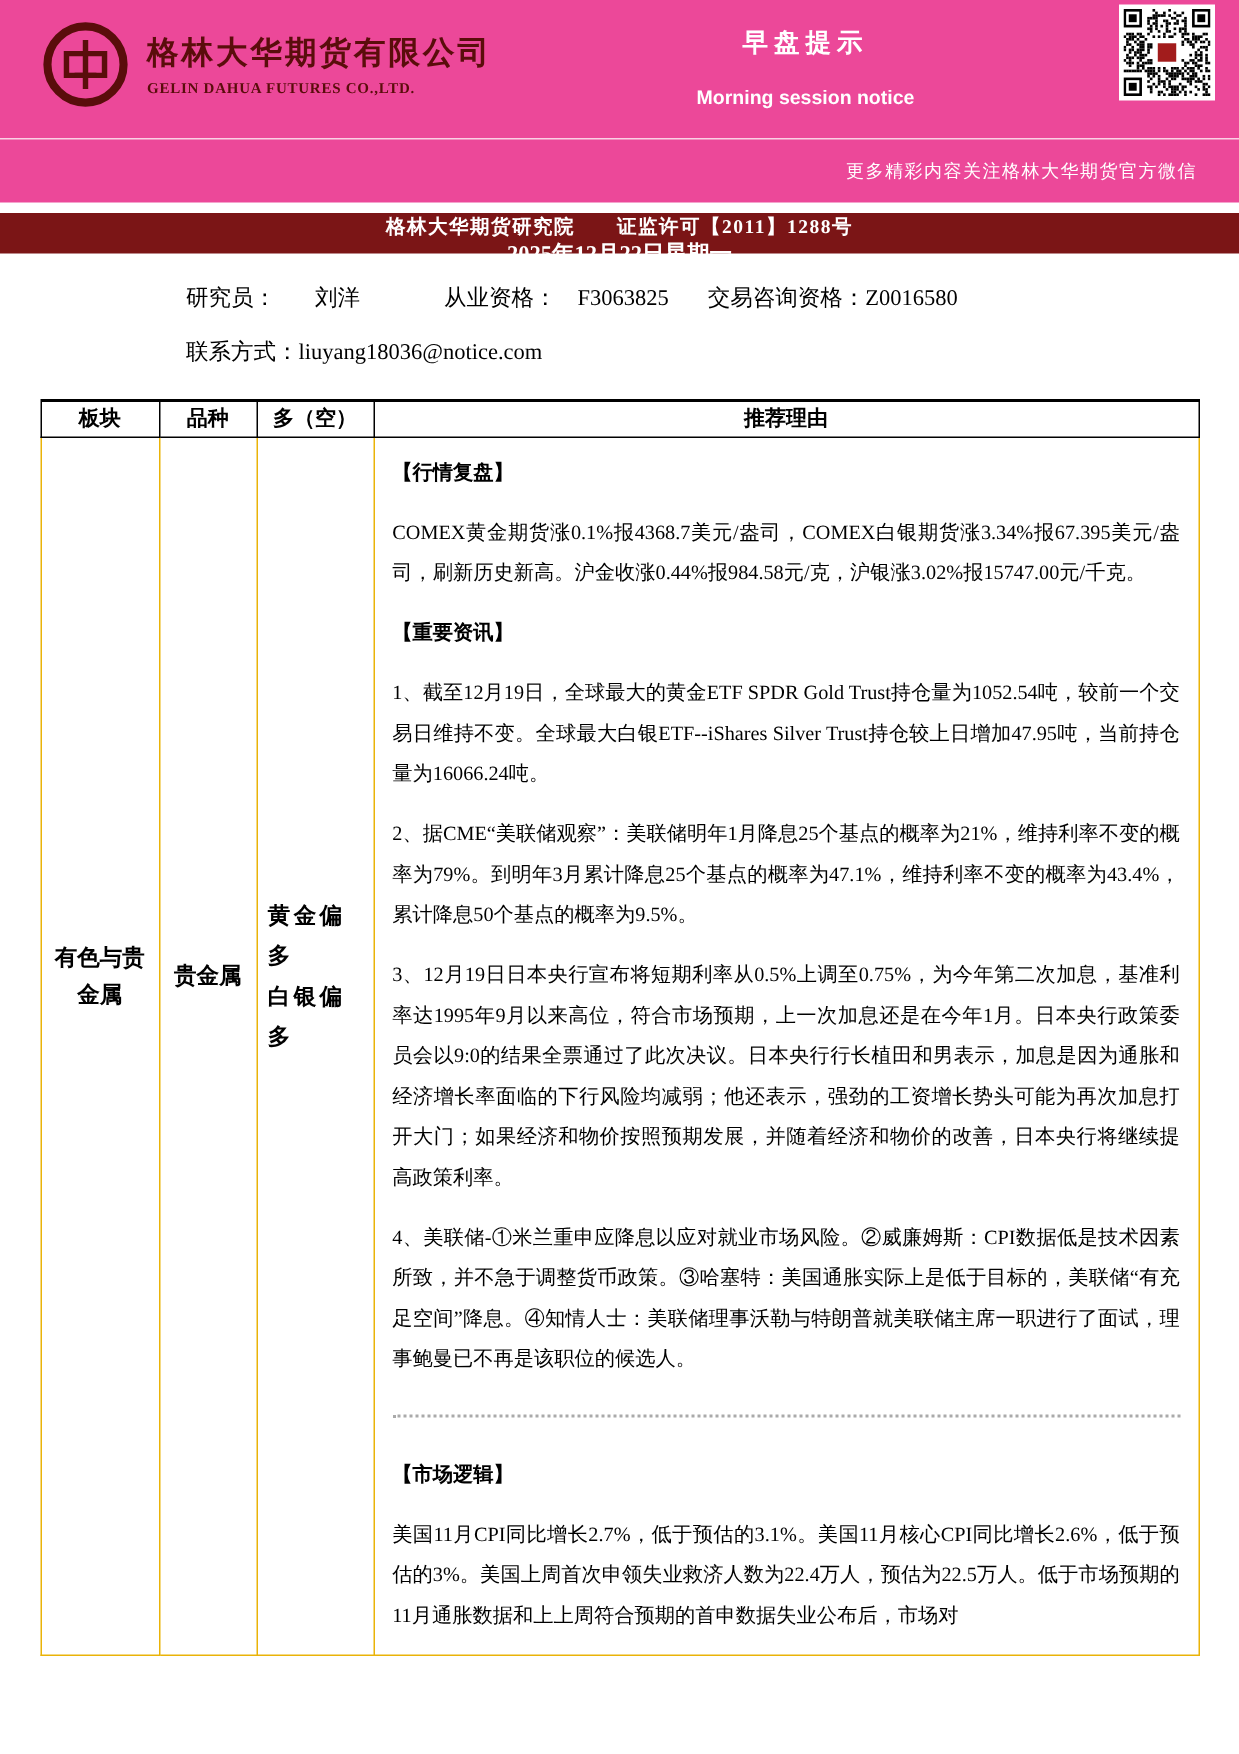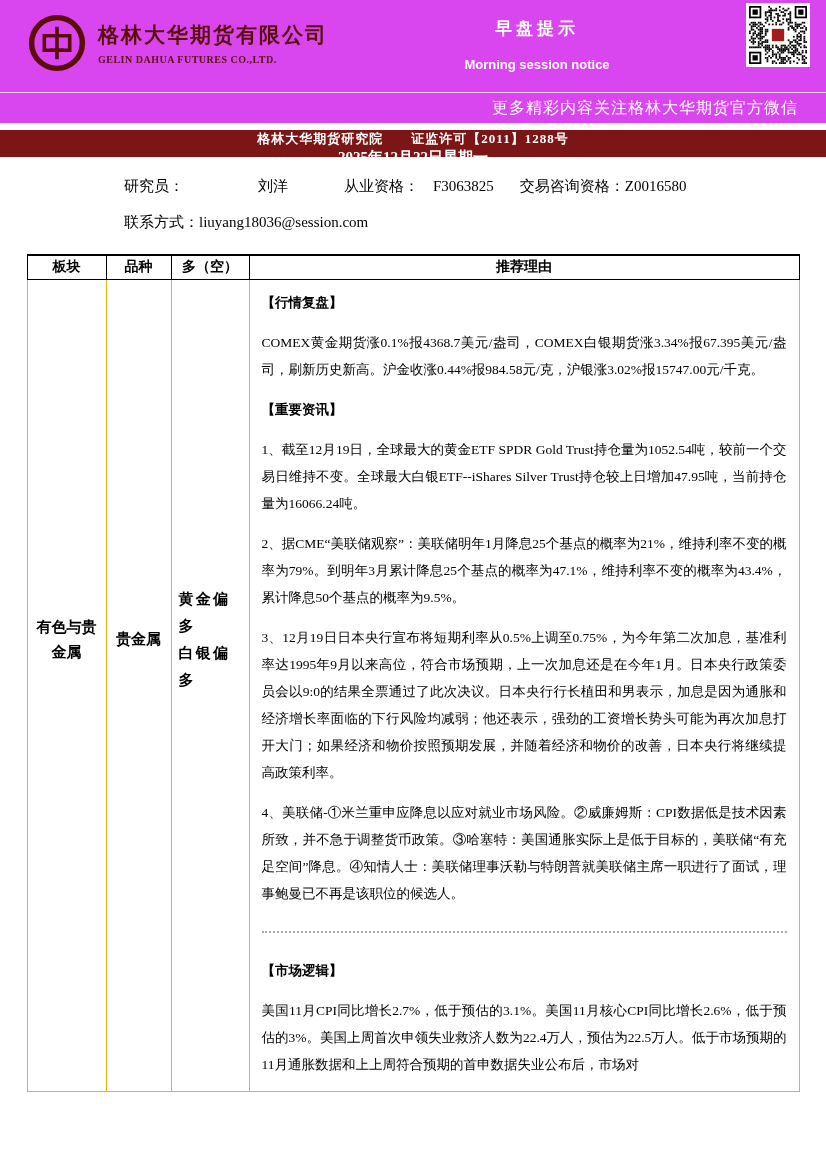--- a/index.html
+++ b/index.html
@@ -1,43 +1,43 @@
 <!DOCTYPE html>
 <html><head>
 <meta charset="utf-8">
 <style>
   * { margin:0; padding:0; box-sizing:border-box; }
   html,body { width:826px; height:1169px; overflow:hidden; background:#fff; }
   body { font-family:"Liberation Serif","DejaVu Serif",serif; color:#000; }
 
   
-  .banner { background:#d946ef; color:#fff; }
+  .banner { background:#ec4899; color:#fff; }
   .banner-main { display:flex; align-items:flex-start; height:92px; padding:0 16px 0 28px; }
   .brand { display:flex; align-items:center; gap:12px; padding-top:14px; }
   .logo { width:58px; height:58px; flex:none; }
   .company-cn { font-size:21px; font-weight:bold; color:#5a0d0b; letter-spacing:2px; }
   .company-en { font-size:10px; font-weight:bold; color:#5a0d0b; letter-spacing:.5px; margin-top:5px; }
   .title-block { flex:1; text-align:center; padding-top:17px; }
   .title-cn { font-size:17px; font-weight:bold; letter-spacing:4px; }
   .title-en { font-size:13px; font-weight:bold; margin-top:17px; font-family:"Liberation Sans",sans-serif; }
   .qr-box { width:64px; height:64px; background:#fff; padding:3px; margin-top:3px; flex:none; }
   .qr-svg { width:100%; height:100%; display:block; }
-  .banner-sub { border-top:1px solid rgba(255,255,255,.75); height:31px; display:flex; align-items:center;
-                justify-content:flex-end; padding-right:28px; font-size:16px; letter-spacing:1px; }
+  .banner-sub { border-top:1px solid rgba(255,255,255,.75); height:43px; display:flex; align-items:center;
+                justify-content:flex-end; padding-right:28px; font-size:12px; letter-spacing:1px; }
 
   
   .strip { margin-top:7px; background:#7b1516; color:#fff; height:27px; display:flex;
            align-items:center; justify-content:space-between; padding:0 28px;flex-direction:column; }
   .strip-left { font-size:13px; font-weight:bold; letter-spacing:1px; }
   .strip-date { font-size:15px; font-weight:bold; }
 
   
   .researcher { margin:20px 0 0 124px; font-size:15px; }
   .res-line { margin-bottom:17px; }
-  .m1 { margin-right:26px; } .m2 { margin-right:56px;margin-left:48px; } .m3 { margin-right:14px; } .m4 { margin-right:26px; }
+  .m1 { margin-right:26px; } .m2 { margin-right:56px; } .m3 { margin-right:14px; } .m4 { margin-right:26px; }
 
   
   .doc-table { margin:22px auto 0; width:772px; height:792px; border-collapse:collapse;
                table-layout:fixed; border:1px solid #000; border-top:2px solid #000; }
   .doc-table col.c1 { width:79px; } .doc-table col.c2 { width:65px; }
   .doc-table col.c3 { width:78px; } .doc-table col.c4 { width:550px; }
   .doc-table th { border:1px solid #000; font-size:14px; font-weight:bold; height:24px; text-align:center; }
   .doc-table td { border:1px solid #eab308; }
   td.mid { vertical-align:middle; text-align:center; font-weight:bold; font-size:15px; padding-bottom:90px; }
   .cellwrap { width:62px; margin:0 auto; line-height:1.7; }
@@ -435,21 +435,21 @@
 <div class="strip">
   <span class="strip-left">格林大华期货研究院　　证监许可【2011】1288号</span>
   <span class="strip-date">2025年12月22日星期一</span>
 </div>
 
 <div class="researcher">
   <div class="res-line">
     <span class="m1">研究员：</span><span class="m2">刘洋</span><span class="m3">从业资格：</span><span class="m4">F3063825</span><span>交易咨询资格：</span><span>Z0016580</span>
   </div>
   <div class="res-line">
-    <span>联系方式：</span><span>liuyang18036@session.com</span>
+    <span>联系方式：</span><span>liuyang18036@notice.com</span>
   </div>
 </div>
 
 <table class="doc-table">
   <colgroup>
       <col class="c1">
       <col class="c2">
       <col class="c3">
       <col class="c4">
     </colgroup>

